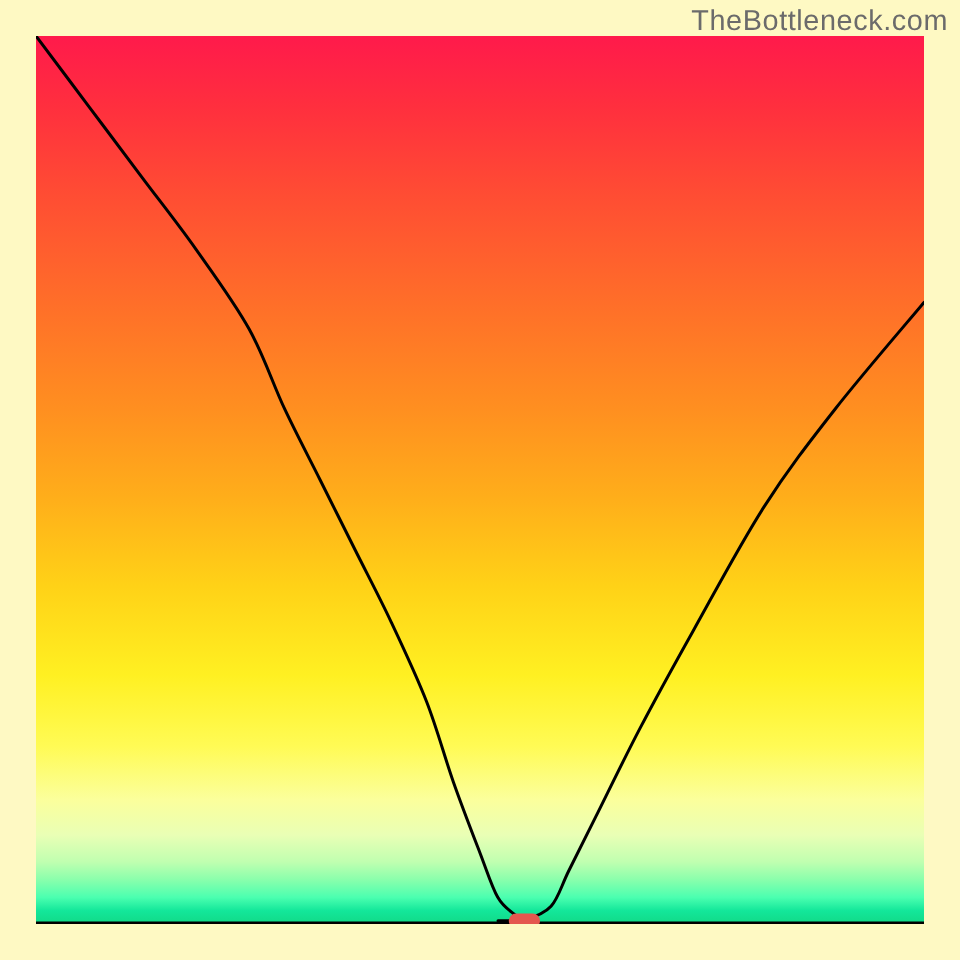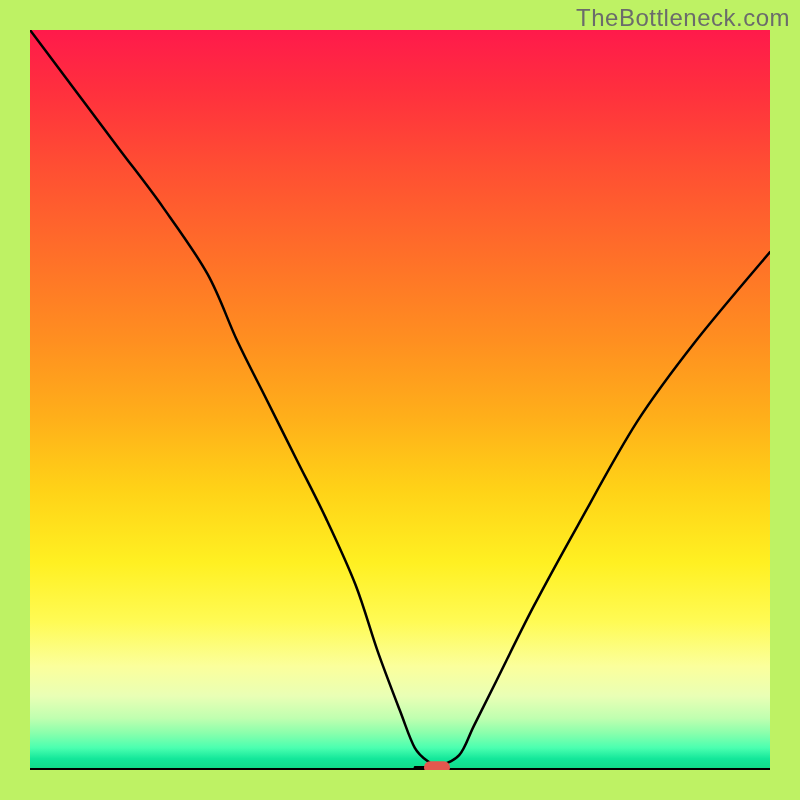--- a/index.html
+++ b/index.html
@@ -8,21 +8,21 @@
     width: 800px;
     height: 800px;
     background: #000;
     overflow: hidden;
     font-family: Arial, Helvetica, sans-serif;
   }
   .frame {
     position: relative;
     width: 800px;
     height: 800px;
-    background: #bef264;
+    background: #fef9c3;
   }
   .watermark {
     position: absolute;
     top: 4px;
     right: 10px;
     color: #6b6b6b;
     font-size: 24px;
     font-weight: 500;
     letter-spacing: 0.5px;
     z-index: 5;

